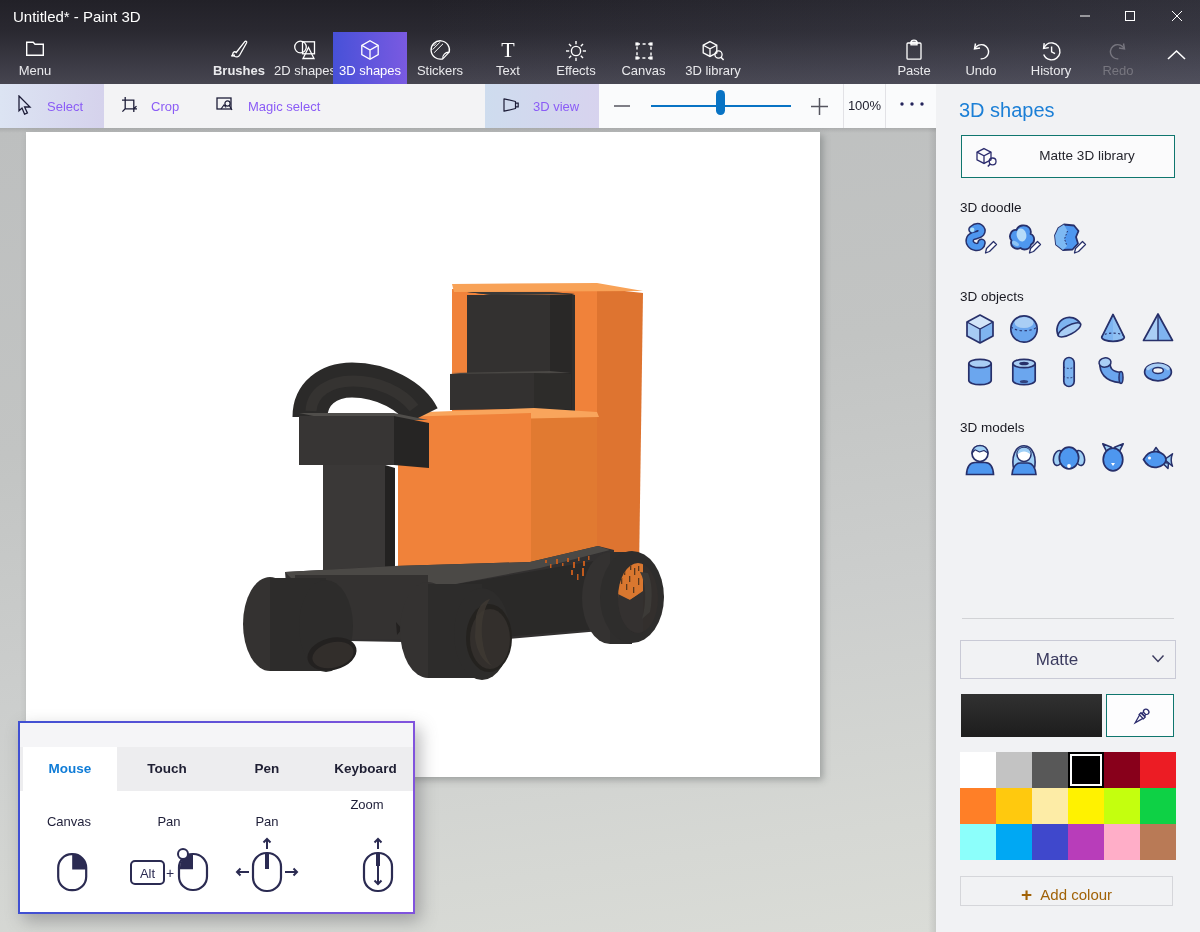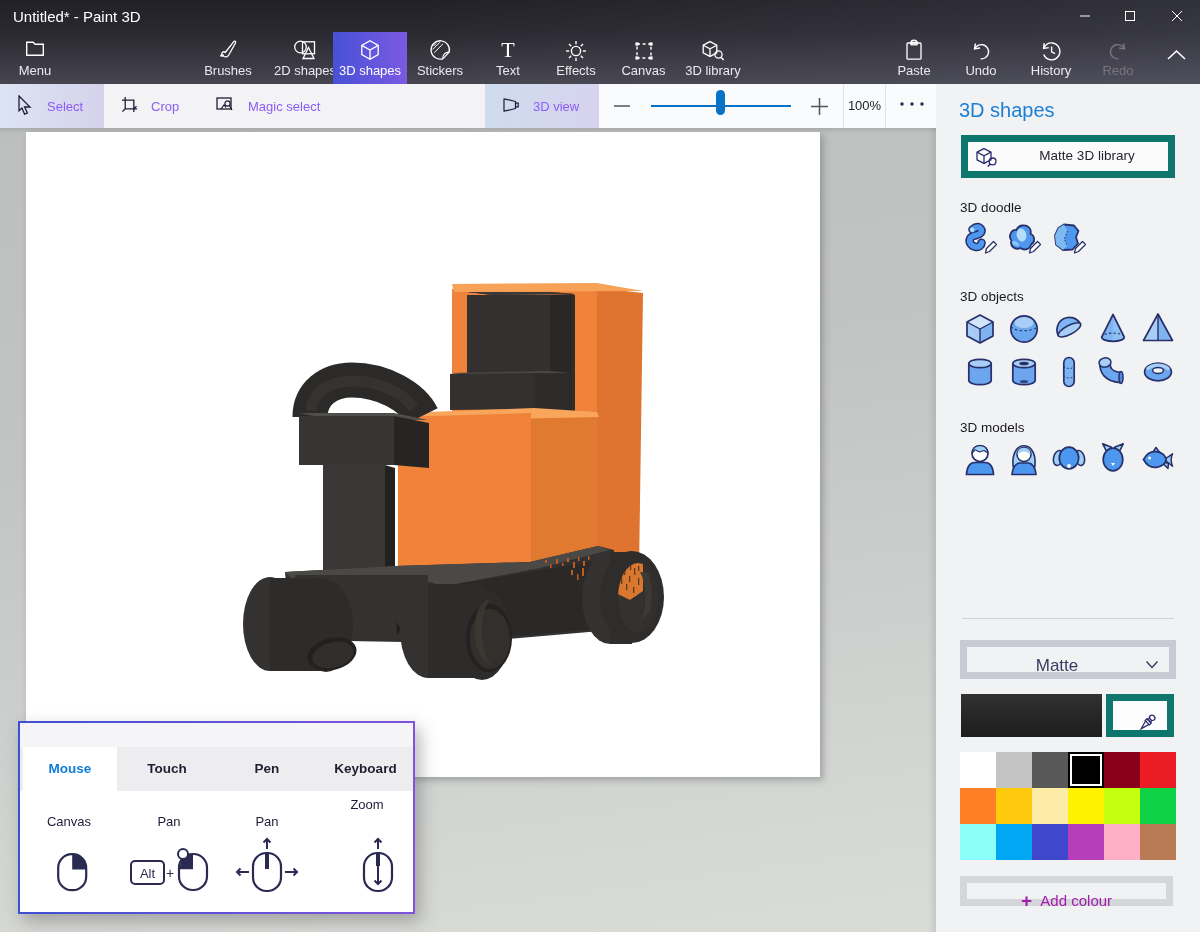--- a/index.html
+++ b/index.html
@@ -19,21 +19,21 @@
 .seg { position:absolute; top:0; height:44px; }
 .t2item { position:absolute; top:0; height:44px; color:#8b5cf6; font-size:13px; }
 
 #workspace { position:absolute; left:0; top:128px; width:936px; height:804px;
   background:linear-gradient(172deg, #bdbfbf 0%, #c2c4c3 35%, #cccecd 62%, #d6d8d4 88%, #dadcd7 100%); }
 #canvas { position:absolute; left:26px; top:4px; width:794px; height:645px; background:#ffffff;
   box-shadow:3px 3px 7px rgba(90,95,95,0.45); }
 
 #panel { position:absolute; left:936px; top:84px; width:264px; height:848px; background:#f1f2f4; }
 #panel h1 { position:absolute; left:23px; top:15px; font-size:20px; font-weight:normal; color:#1b7fd6; }
-.pbtn { position:absolute; background:#fbfbfc; border:7px solid #0f766e; }
+.pbtn { position:absolute; background:#fbfbfc; border:1px solid #0f766e; }
 .plabel { position:absolute; font-size:13.5px; color:#191921; }
 .picon { position:absolute; }
 
 #popup { position:absolute; left:18px; top:721px; width:397px; height:193px; background:#ffffff;
   border:2px solid; border-image:linear-gradient(90deg,#4050d2,#8153dd) 1;
   box-shadow:5px 7px 16px rgba(95,95,100,0.45); }
 #ptabs { position:absolute; left:0; top:24px; width:100%; height:44px; background:#ededef; }
 .ptab { position:absolute; top:0; height:44px; line-height:44px; text-align:center; font-size:13.5px; font-weight:bold; color:#1f1f33; }
 #ptab-mouse { background:#ffffff; color:#0f7cd7; }
 .plbl2 { position:absolute; font-size:13px; color:#1e1e38; text-align:center; }
@@ -159,21 +159,21 @@
       <line x1="17" y1="16" x2="27" y2="16" stroke="#fff" stroke-width="1"></line>
       <rect x="62.5" y="11.5" width="9" height="9" fill="none" stroke="#fff" stroke-width="1"></rect>
       <path d="M109 11 L119 21 M119 11 L109 21" stroke="#fff" stroke-width="1"></path>
     </svg>
     <div class="mi" style="left:6px;width:58px;">
       <svg width="20" height="18" viewBox="0 0 20 18">
           <path d="M1.7 16.3 V3.2 H8.2 L10 5.2 H18.3 V16.3 Z" fill="none" stroke="#fff" stroke-width="1.4"></path>
         </svg>
       <div class="lbl">Menu</div>
     </div>
-    <div class="mi" style="left:196px;width:64px;">
+    <div class="mi" style="left:207px;width:64px;font-weight:bold;">
       <svg width="22" height="22" viewBox="0 0 22 22">
           <path d="M8.2 13.5 L16.8 2.6 C17.6 1.6 19.2 2.6 18.6 3.8 L11.6 16.2 C10.6 18 8.2 18.4 6.6 17.3 C5.3 16.4 4.4 16.9 3.4 17.2 C5.4 15.7 4.3 14.5 5.6 13.3 C6.4 12.6 7.5 12.8 8.2 13.5 Z" fill="none" stroke="#fff" stroke-width="1.3"></path>
           <circle cx="6" cy="16.2" r="1" fill="#fff"></circle>
         </svg>
       <div class="lbl">Brushes</div>
     </div>
     <div class="mi" style="left:262px;width:86px;">
       <svg width="24" height="22" viewBox="0 0 24 22">
           <circle cx="7.5" cy="8" r="5.8" fill="none" stroke="#fff" stroke-width="1.3"></circle>
           <rect x="9.5" y="2.8" width="12" height="12" fill="none" stroke="#fff" stroke-width="1.3"></rect>
@@ -456,21 +456,21 @@
             <path d="M9.3 5.5 V8 H12.7 V5.5"></path>
             <rect x="8" y="8" width="6" height="2.6"></rect>
             <path d="M8.6 10.6 L11 19.2 L13.4 10.6"></path>
           </g>
         </svg>
     </div>
     <div id="palette" style="position:absolute;left:24px;top:668px;width:216px;height:108px;font-size:0;">
       <div style="display:inline-block;width:36px;height:36px;background:#ffffff;"></div><div style="display:inline-block;width:36px;height:36px;background:#c3c3c3;"></div><div style="display:inline-block;width:36px;height:36px;background:#585858;"></div><div style="display:inline-block;width:36px;height:36px;background:#000000;box-shadow:inset 0 0 0 2px #000,inset 0 0 0 4px #fff;"></div><div style="display:inline-block;width:36px;height:36px;background:#88001b;"></div><div style="display:inline-block;width:36px;height:36px;background:#ec1c24;"></div><div style="display:inline-block;width:36px;height:36px;background:#ff7f27;"></div><div style="display:inline-block;width:36px;height:36px;background:#ffc90e;"></div><div style="display:inline-block;width:36px;height:36px;background:#fdeca6;"></div><div style="display:inline-block;width:36px;height:36px;background:#fff200;"></div><div style="display:inline-block;width:36px;height:36px;background:#c4ff0e;"></div><div style="display:inline-block;width:36px;height:36px;background:#0ed145;"></div><div style="display:inline-block;width:36px;height:36px;background:#8cfffb;"></div><div style="display:inline-block;width:36px;height:36px;background:#00a8f3;"></div><div style="display:inline-block;width:36px;height:36px;background:#3f48cc;"></div><div style="display:inline-block;width:36px;height:36px;background:#b83dba;"></div><div style="display:inline-block;width:36px;height:36px;background:#ffaec8;"></div><div style="display:inline-block;width:36px;height:36px;background:#b97a56;"></div>
     </div>
     <div class="pbtn" style="left:24px;top:792px;width:213px;height:30px;background:#f1f2f4;border-color:#d5d6da;">
-      <div style="position:absolute;left:0;top:6px;width:100%;text-align:center;font-size:15px;color:#a21caf;"><span style="font-size:19px;font-weight:bold;position:relative;top:1px;">+</span>&nbsp;&nbsp;Add colour</div>
+      <div style="position:absolute;left:0;top:6px;width:100%;text-align:center;font-size:15px;color:#a16207;"><span style="font-size:19px;font-weight:bold;position:relative;top:1px;">+</span>&nbsp;&nbsp;Add colour</div>
     </div>
   </div>
 
   <div id="popup">
     <svg style="position:absolute;right:6px;top:5px" width="18" height="18" viewBox="0 0 18 18">
       <path d="M3 3 L15 15 M15 3 L3 15" stroke="#3c3c49" stroke-width="1.3"></path>
     </svg>
     <div style="position:absolute;left:0;top:0;width:100%;height:24px;background:#f5f5f7;"></div>
     <div id="ptabs">
       <div class="ptab" id="ptab-mouse" style="left:3px;width:94px;">Mouse</div>

